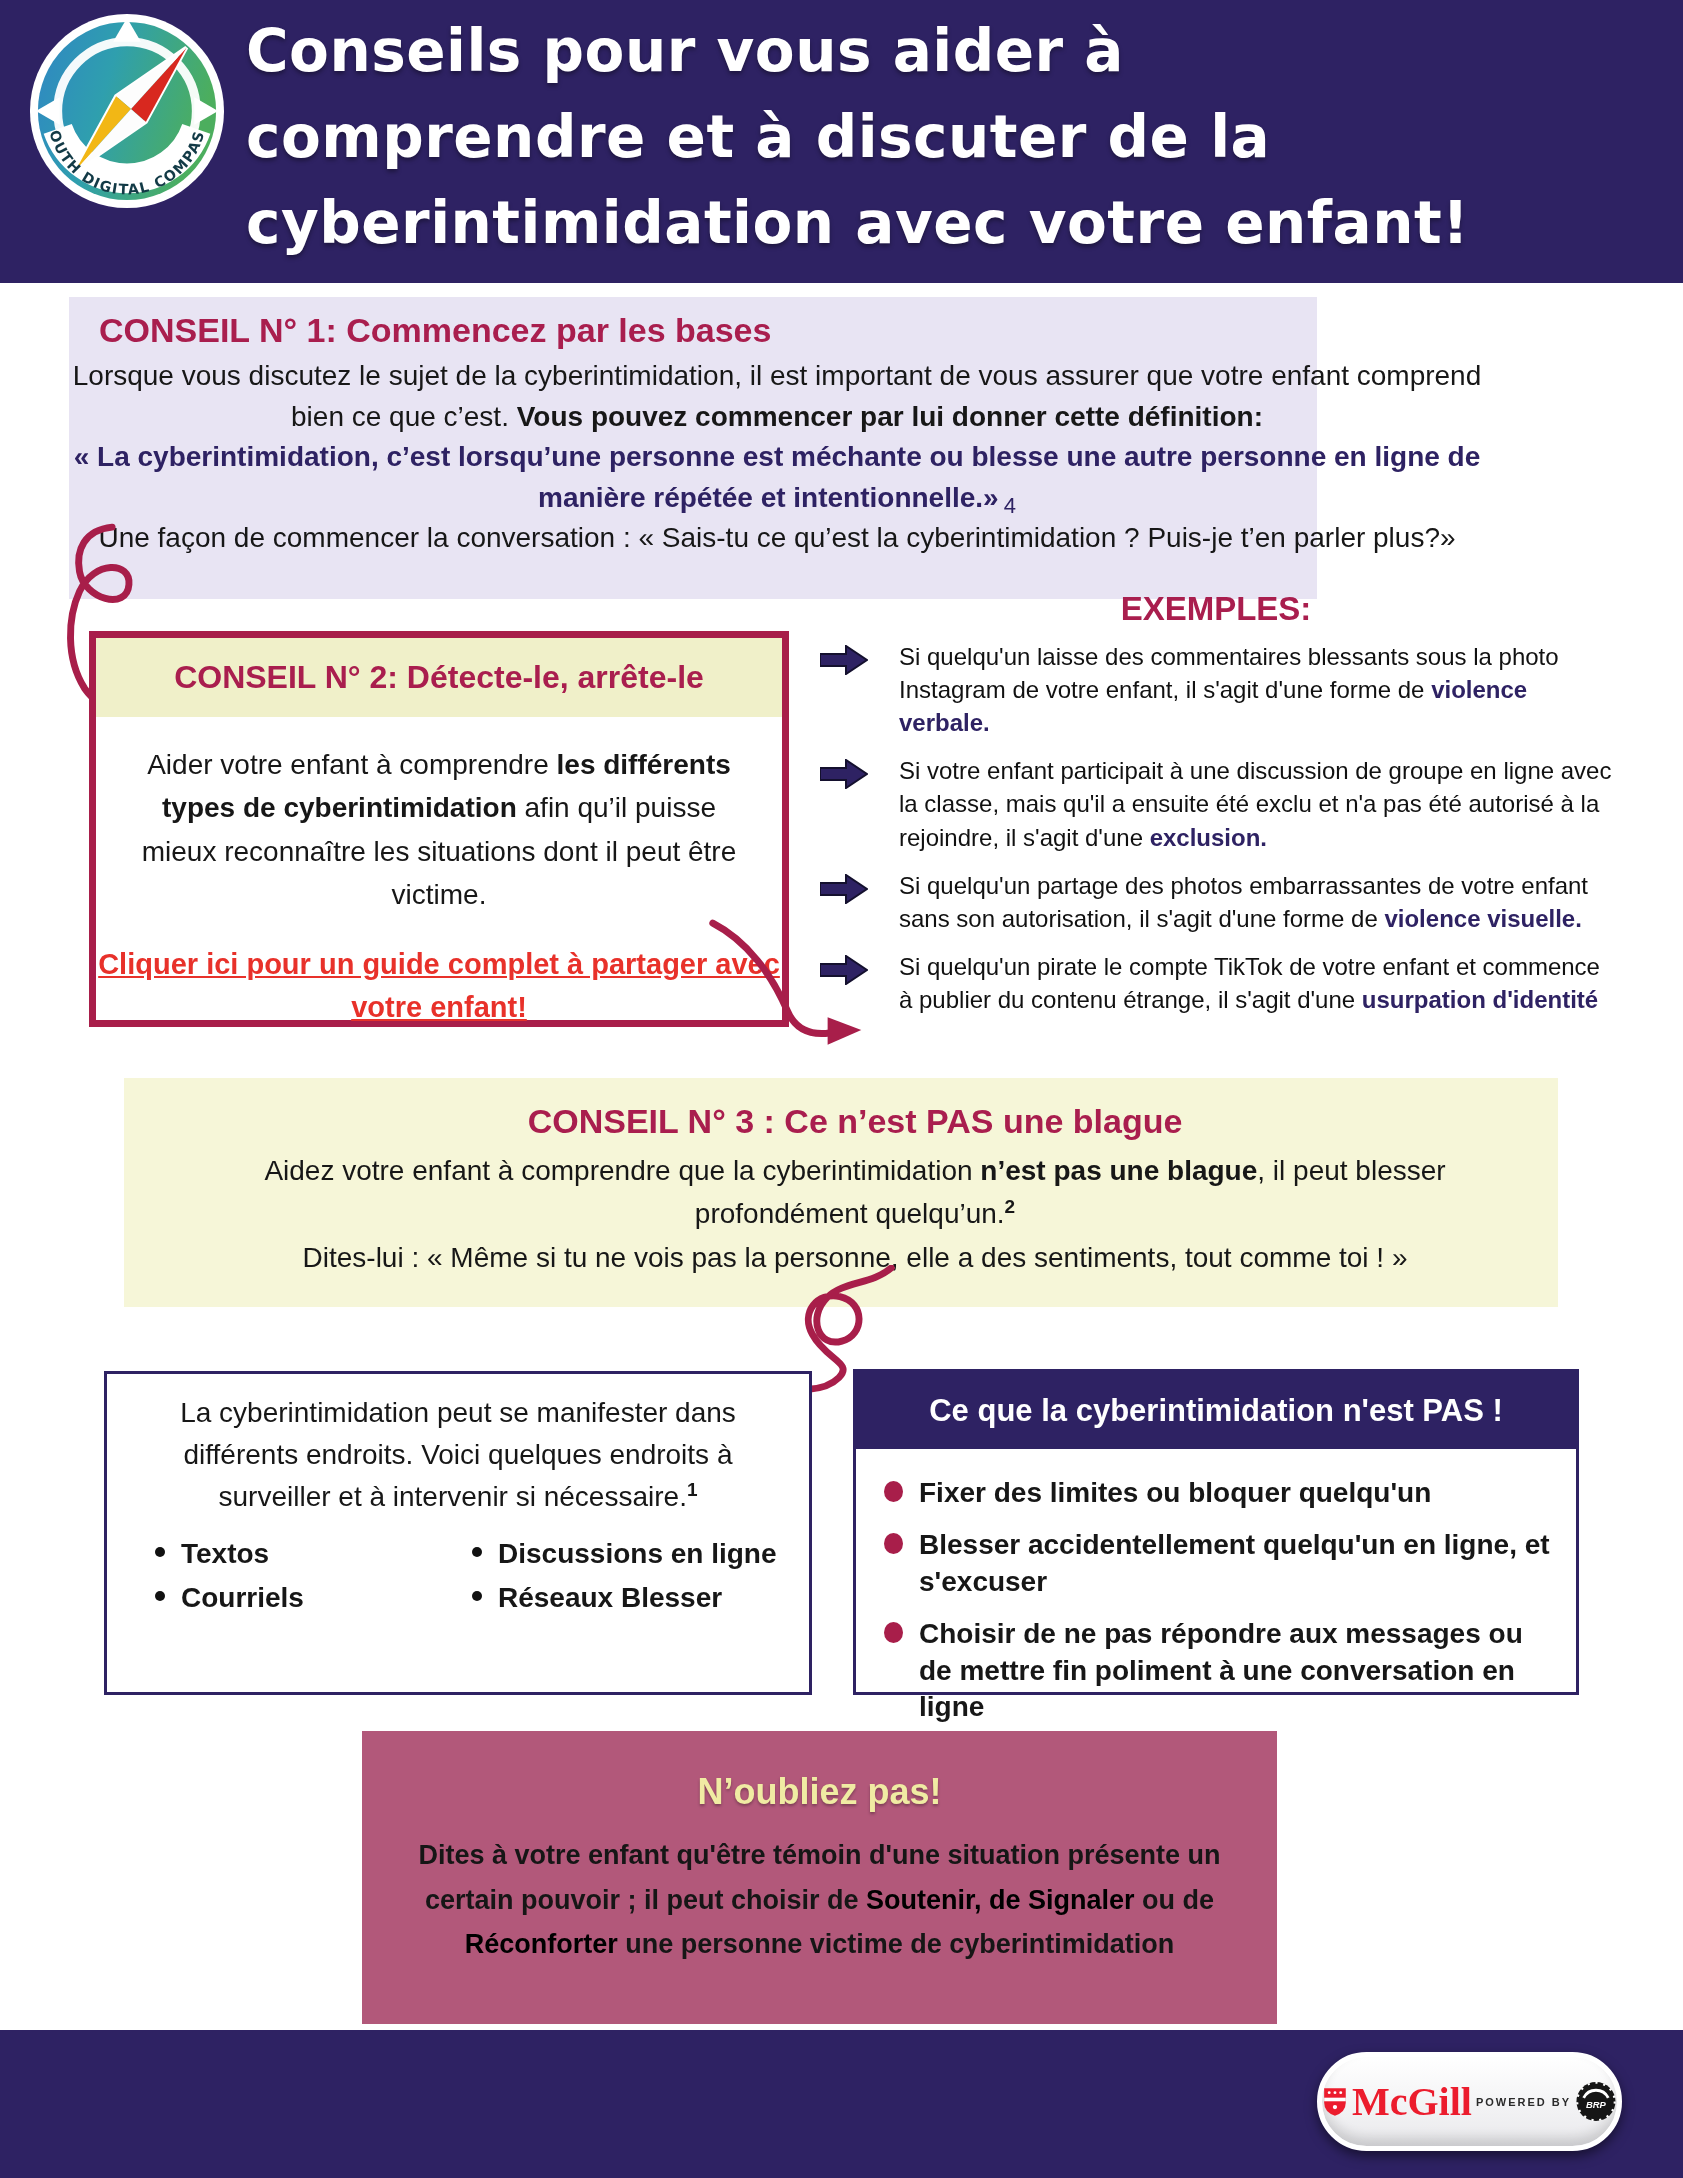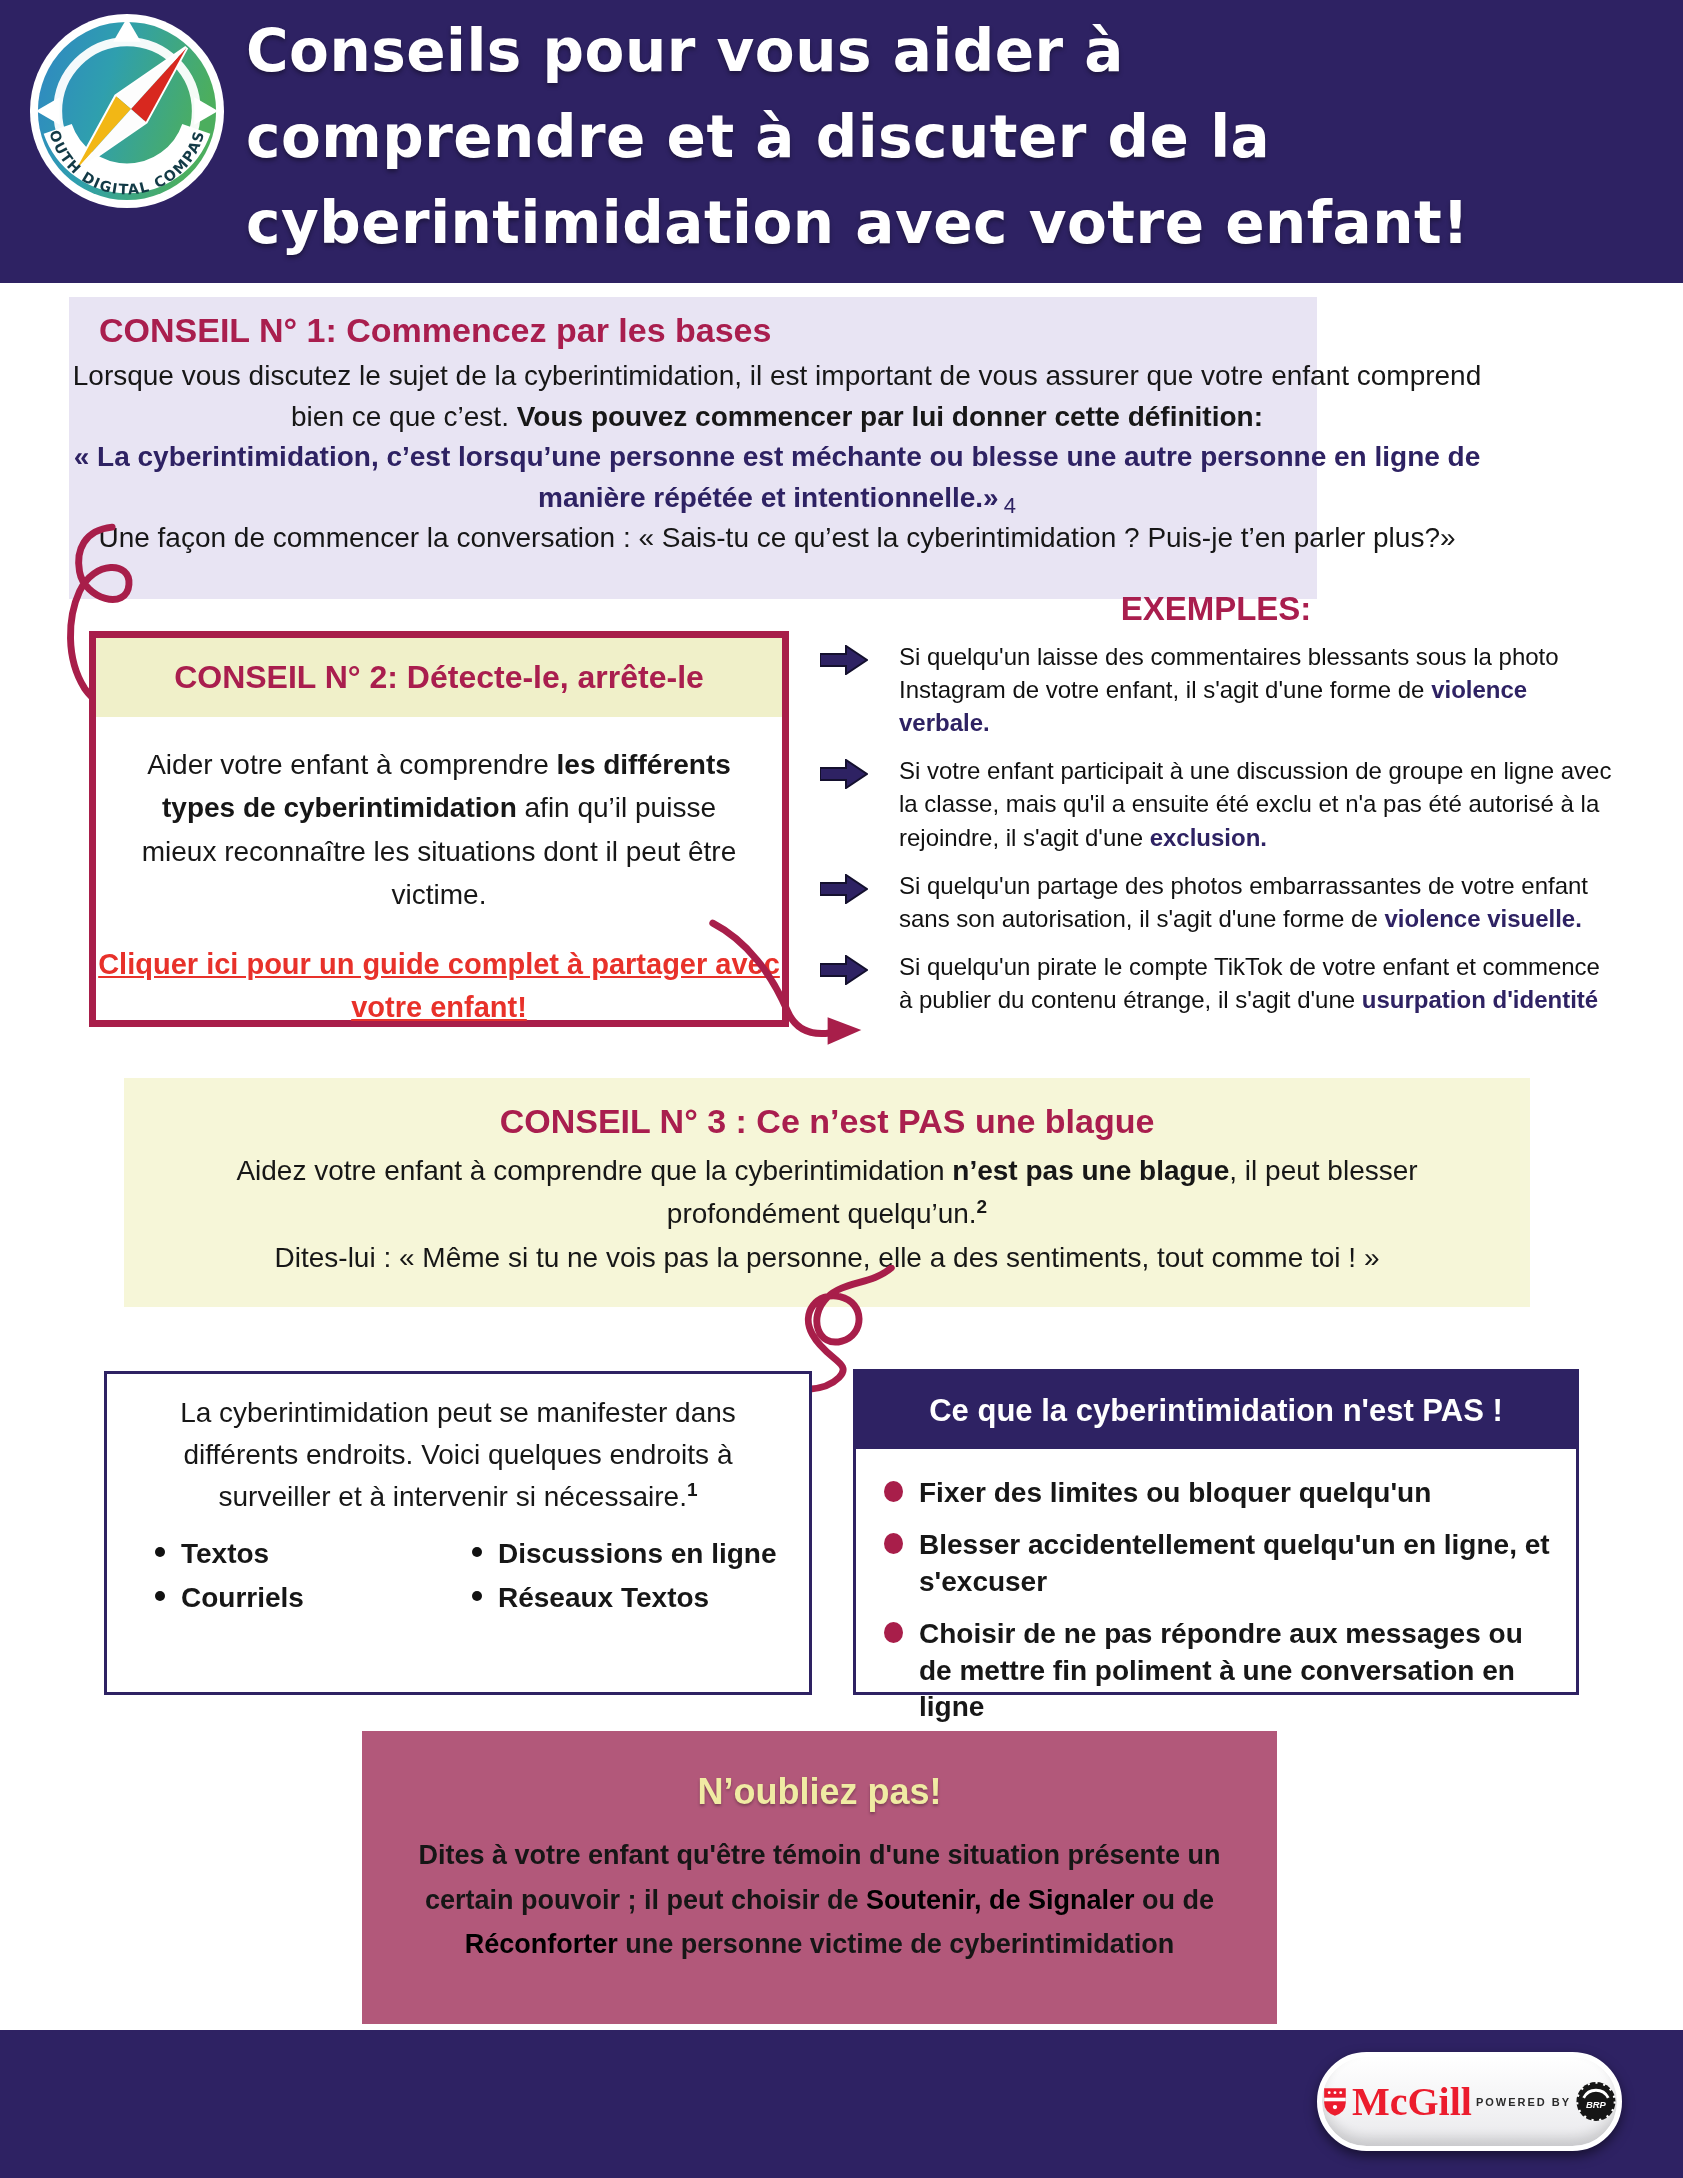--- a/index.html
+++ b/index.html
@@ -35,21 +35,21 @@
             color:#e8312a;text-decoration:underline;line-height:1.5;}
 
   
   .ex{position:absolute;left:820px;top:590px;width:792px;}
   .ex .title{text-align:center;font-size:33px;font-weight:bold;margin-bottom:12px;}
   .ex-item{display:flex;gap:31px;margin-bottom:15px;}
   .ex-item .arr{flex:none;margin-top:5px;}
   .ex-item .txt{font-size:24px;line-height:1.38;color:#111;}
 
   
-  .c3{position:absolute;left:124px;top:1078px;width:1406px;height:229px;background:#f6f6d8;}
+  .c3{position:absolute;left:124px;top:1078px;width:1406px;height:229px;background:#f6f6d8;padding-left:28px;}
   .c3 .title{text-align:center;font-size:34px;font-weight:bold;margin-top:24px;}
   .c3 .body{text-align:center;font-size:28px;line-height:1.55;margin-top:8px;padding:0 59px;}
 
   
   .c4{position:absolute;left:104px;top:1371px;width:708px;height:324px;background:#ffffff;
       border:3px solid #2e2263;box-sizing:border-box;}
   .c4 .band{background:#e8e4f3;padding:16px 8px;}
   .c4 .band .title{text-align:center;font-size:31px;font-weight:bold;}
   .c4 .body{padding:18px 30px 0;text-align:center;font-size:28px;line-height:1.5;}
   .c4 .cols{display:flex;margin-top:20px;padding:0 20px 0 48px;}
@@ -218,21 +218,21 @@
             <span>Courriels</span>
           </div>
       </div>
       <div class="col">
         <div class="li">
             <span class="dot"></span>
             <span>Discussions en ligne</span>
           </div>
         <div class="li">
             <span class="dot"></span>
-            <span>Réseaux Textos</span>
+            <span>Réseaux Blesser</span>
           </div>
       </div>
     </div>
   </div>
 
   <div class="nb">
     <div class="band">
       <span class="title">Ce que la cyberintimidation n'est PAS !</span>
     </div>
     <div class="body">

